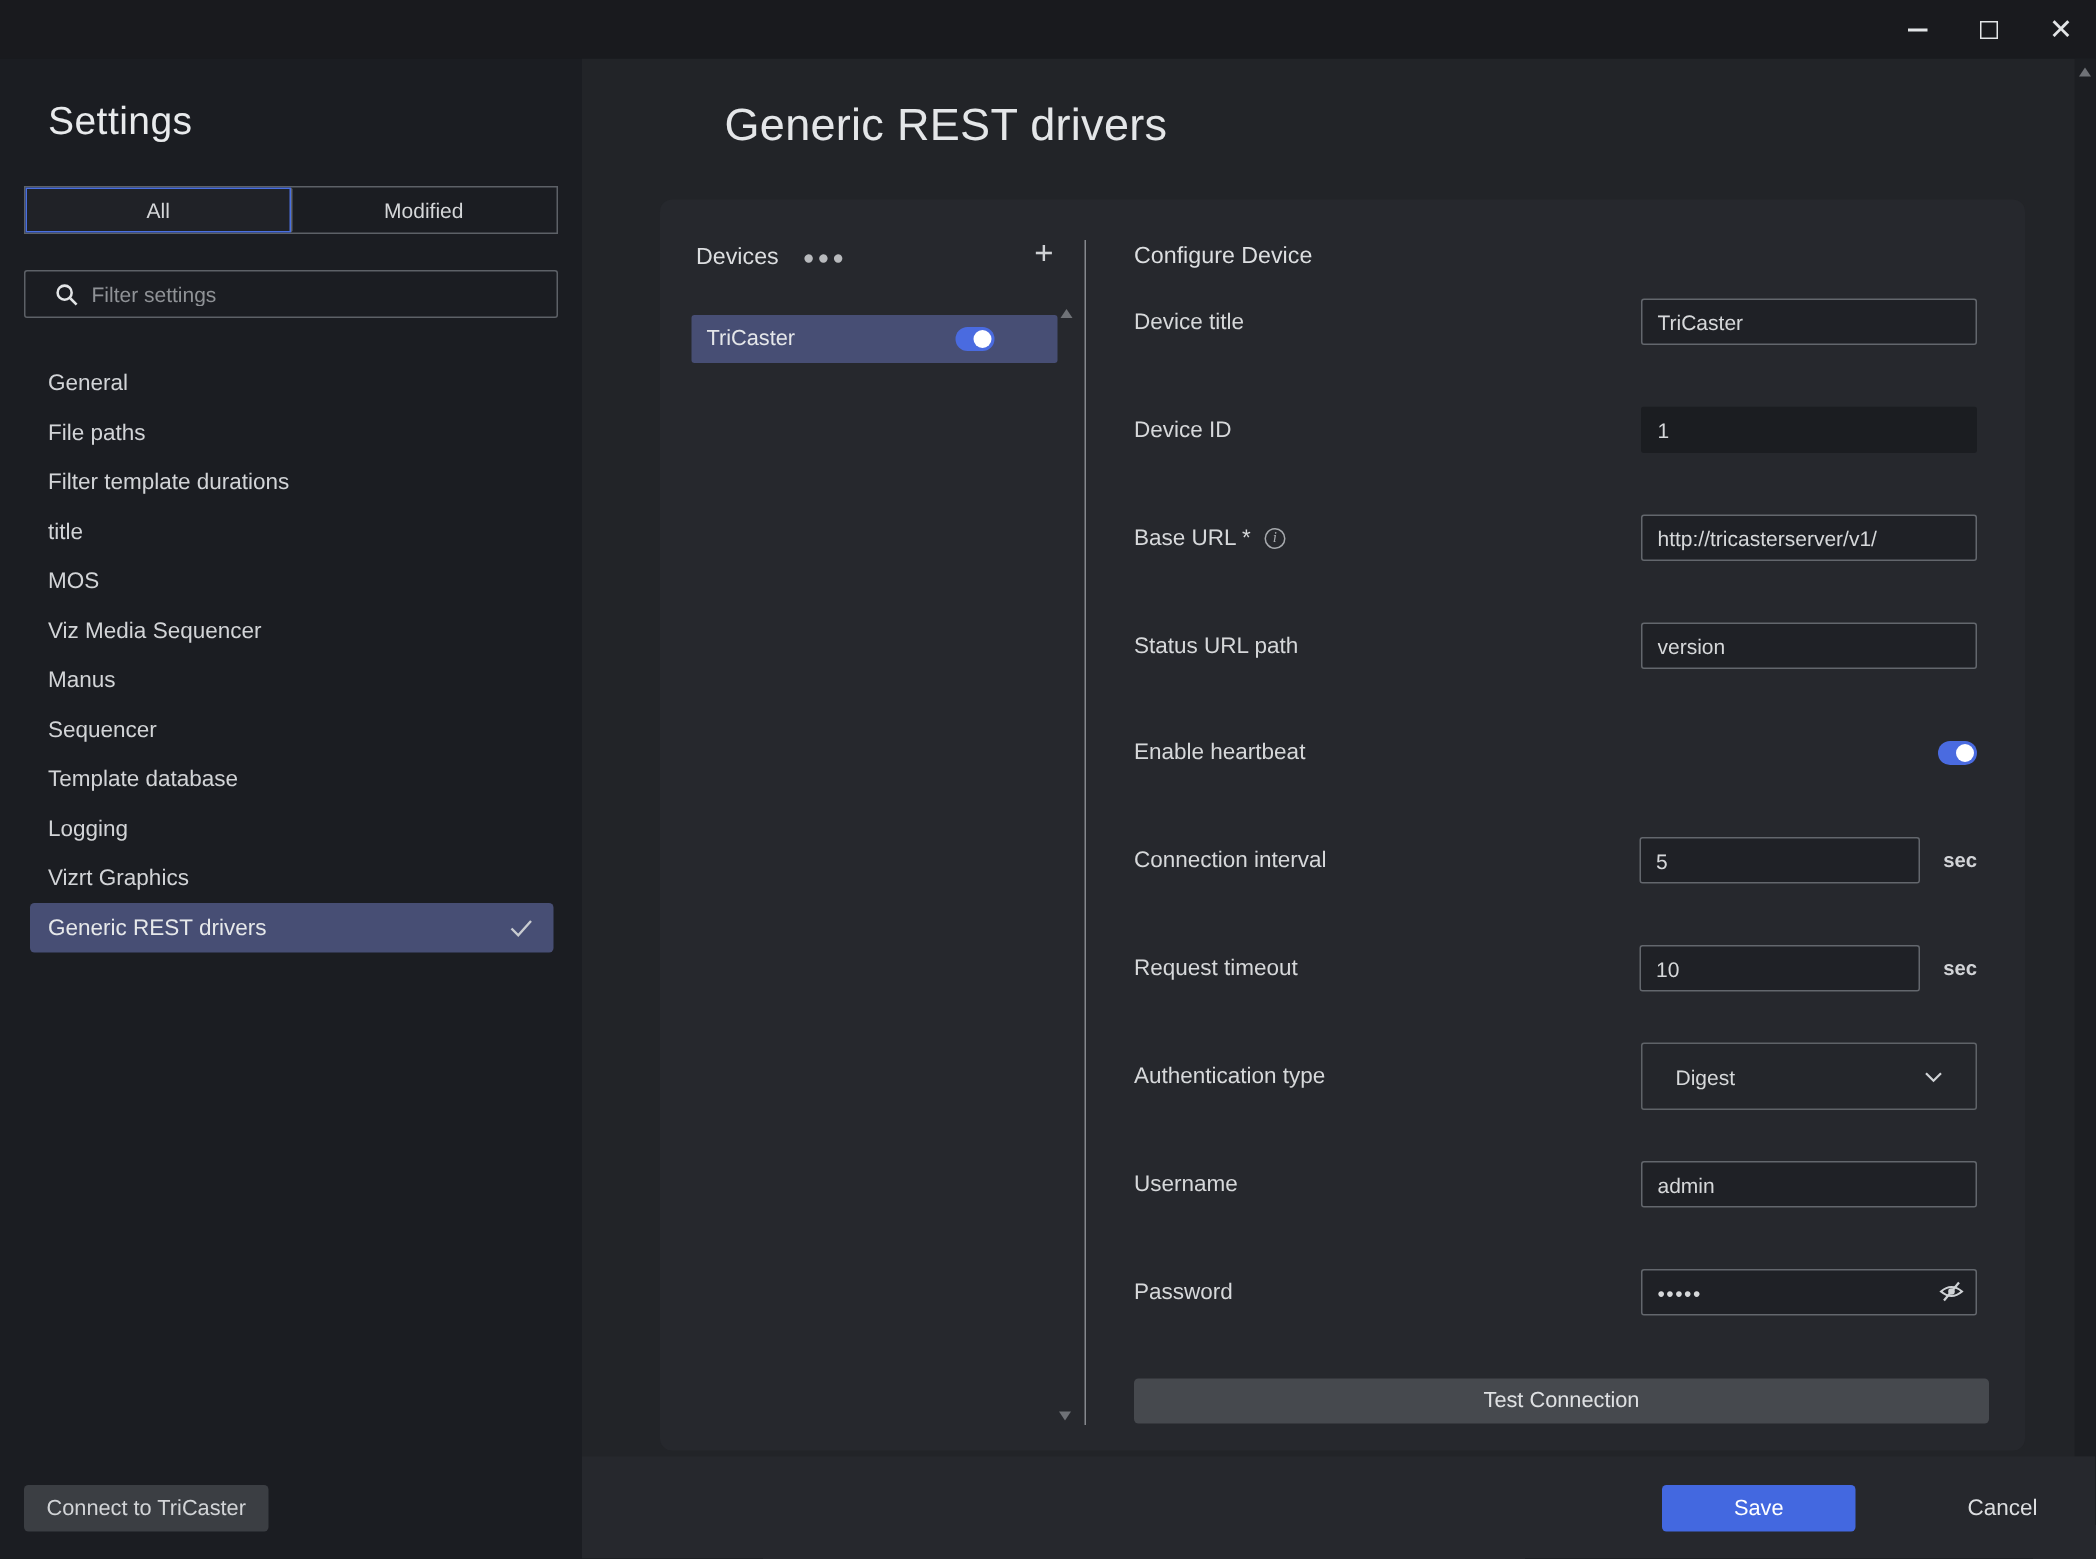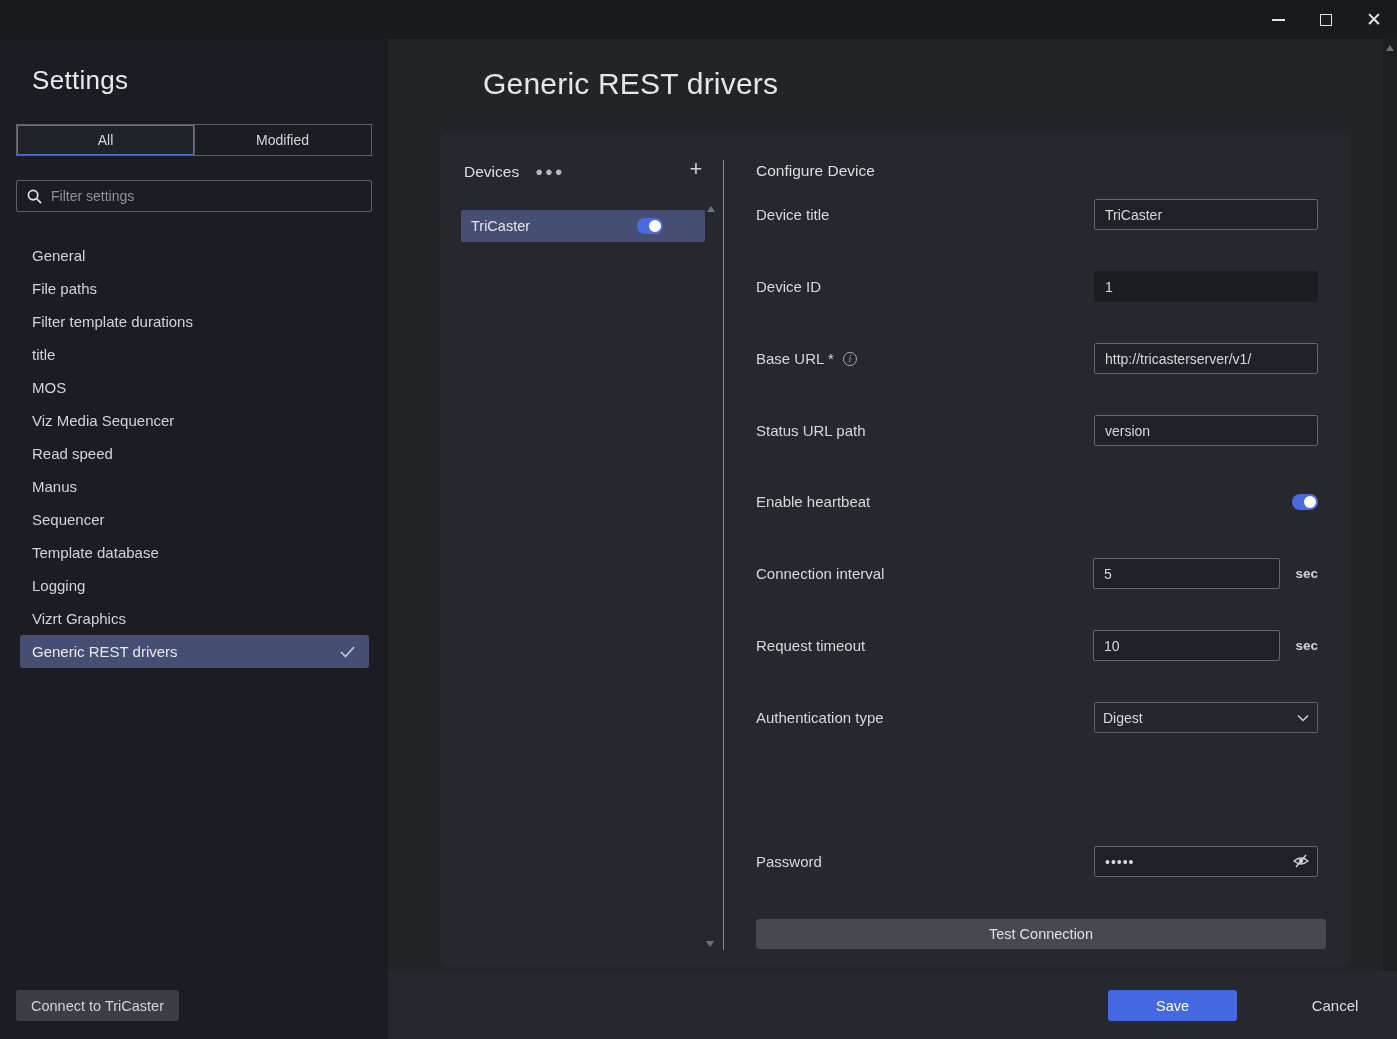--- a/index.html
+++ b/index.html
@@ -14,21 +14,21 @@
   .win-min-glyph { width:13px; height:0; border-top:2px solid #e3e5e7; }
 
   
   .sidebar { position:absolute; left:0; top:39px; width:388px; height:1000px; background:#1b1d22; }
   .sidebar-title { position:absolute; left:32px; top:26px; font-size:26px; color:#e8eaec; letter-spacing:.3px; }
   .tabbar { position:absolute; left:16px; top:85px; width:356px; height:32px; display:flex; border:1px solid #5d6167; }
   .tab { flex:1; display:flex; align-items:center; justify-content:center; font-size:14px; color:#d4d6d8; border:1px solid transparent;text-align:center; }
   .tab.selected { border:1px solid #4a6fe0; background:#202227; }
   .tab + .tab { border-left:1px solid #5d6167; }
   .tab.selected + .tab { border-left:1px solid #5d6167; }
-  .filterbox { position:absolute; left:16px; top:141px; width:356px; height:32px; border:1px solid #5d6167; border-radius:2px; display:flex; align-items:center; padding:0 10px; gap:9px; background:#1b1d22; }
+  .filterbox { position:absolute; left:16px; top:141px; width:356px; height:32px; border:1px solid #5d6167; border-radius:2px; display:flex; align-items:center; padding:0 20px; gap:9px; background:#1b1d22; }
   .filterbox input { flex:1; background:transparent; border:none; outline:none; color:#d4d6d8; font-size:14px; }
   .filterbox input::placeholder { color:#8f9296; }
   .search-glyph { width:15px; height:15px; flex:0 0 auto; }
   .sb-items { position:absolute; left:0; top:200px; width:388px; }
   .sb-item { height:33px; display:flex; align-items:center; padding-left:32px; padding-right:14px; font-size:15px; color:#d2d4d7; }
   .sb-item .check-icon { display:none; margin-left:auto; }
   .sb-item.selected { margin:0 19px 0 20px; padding-left:12px; border-radius:3px; background:#474e74; color:#e6e8ea; }
   .sb-item.selected .check-icon { display:block; }
   .connect-btn { position:absolute; left:16px; bottom:18px; height:31px; padding:0 15px; background:#3b3e43; border:none; border-radius:3px; color:#d2d4d7; font-size:14.5px; }
 
@@ -63,21 +63,21 @@
   
   .config-col { position:absolute; left:283px; top:0; width:627px; height:100%; }
   .section-title { position:absolute; left:33px; top:29px; font-size:15.5px; color:#dcdee0; }
   .form-row { position:absolute; left:33px; width:562px; height:31px; display:flex; align-items:center; }
   .form-label { font-size:15px; color:#d6d8da; display:flex; align-items:center; gap:9px; }
   .text-input { position:absolute; right:0; width:224px; height:31px; background:#1f2126; border:1px solid #63676d; border-radius:2px; color:#d6d8da; font-size:14px; padding:0 10px; outline:none; }
   .text-input.readonly { background:#1b1d21; border:1px solid transparent; }
   .text-input.narrow { width:187px; right:38px; }
   .unit { position:absolute; right:0; font-size:13.5px; color:#d2d4d7; font-weight:bold; }
   .row-toggle { position:absolute; right:0; }
-  .selectbox { position:absolute; right:0; width:224px; height:31px; background:#24262b; border:1px solid #5f6368; border-radius:2px; display:flex; align-items:center; padding:0 8px; font-size:14px; color:#d6d8da; }
+  .selectbox { position:absolute; right:0; width:224px; height:45px; background:#24262b; border:1px solid #5f6368; border-radius:2px; display:flex; align-items:center; padding:0 22px; font-size:14px; color:#d6d8da; }
   .selectbox .chev { margin-left:auto; }
   .pwd-wrap { position:absolute; right:0; width:224px; height:31px; }
   .pwd-wrap .text-input { width:100%; right:auto; left:0; padding-right:32px; letter-spacing:1px; }
   .pwd-eye { position:absolute; right:8px; top:7px; width:18px; height:16px; }
   .info-icon { width:14px; height:14px; border:1px solid #a7aaae; border-radius:50%; color:#a7aaae; font-size:10px; font-style:italic; font-family:"Liberation Serif", serif; display:inline-flex; align-items:center; justify-content:center; }
   .test-btn { position:absolute; left:33px; top:786px; width:570px; height:30px; background:#46494e; border:none; border-radius:3px; color:#dfe1e3; font-size:14.5px; }
 
   
   .bottombar { position:absolute; left:388px; bottom:0; width:1009px; height:68px; background:#26282d; }
   .save-btn { position:absolute; left:720px; top:19px; width:129px; height:31px; background:#4368e0; border:none; border-radius:3px; color:#ffffff; font-size:14.5px; }
@@ -138,24 +138,20 @@
       <div class="sb-item">
         <span>title</span>
 
       </div>
       <div class="sb-item">
         <span>MOS</span>
 
       </div>
       <div class="sb-item">
         <span>Viz Media Sequencer</span>
-
-      </div>
-      <div class="sb-item">
-        <span>Read speed</span>
 
       </div>
       <div class="sb-item">
         <span>Manus</span>
 
       </div>
       <div class="sb-item">
         <span>Sequencer</span>
 
       </div>
@@ -264,20 +260,24 @@
       <div class="form-row" style="top:569px">
         <span class="form-label">Authentication type</span>
         <div class="selectbox">
           <span>Digest</span>
           <svg class="chev" width="12" height="8" viewBox="0 0 12 8">
             <polyline points="1,1.5 6,6.5 11,1.5" fill="none" stroke="#cfd2d5" stroke-width="1.5"></polyline>
           </svg>
         </div>
       </div>
 
+      <div class="form-row" style="top:641px">
+        <span class="form-label">Username</span>
+        <input class="text-input" type="text" value="admin" style="">
+      </div>
 
       <div class="form-row" style="top:713px">
         <span class="form-label">Password</span>
         <span class="pwd-wrap">
           <input class="text-input" type="text" value="•••••" style="">
           <svg class="pwd-eye" viewBox="0 0 18 16">
             <path d="M2 8 Q9 2 16 8 Q9 14 2 8 Z" fill="none" stroke="#cfd2d5" stroke-width="1.4"></path>
             <circle cx="9" cy="8" r="2.2" fill="#cfd2d5"></circle>
             <line x1="4" y1="14" x2="14" y2="2" stroke="#cfd2d5" stroke-width="1.5"></line>
           </svg>

